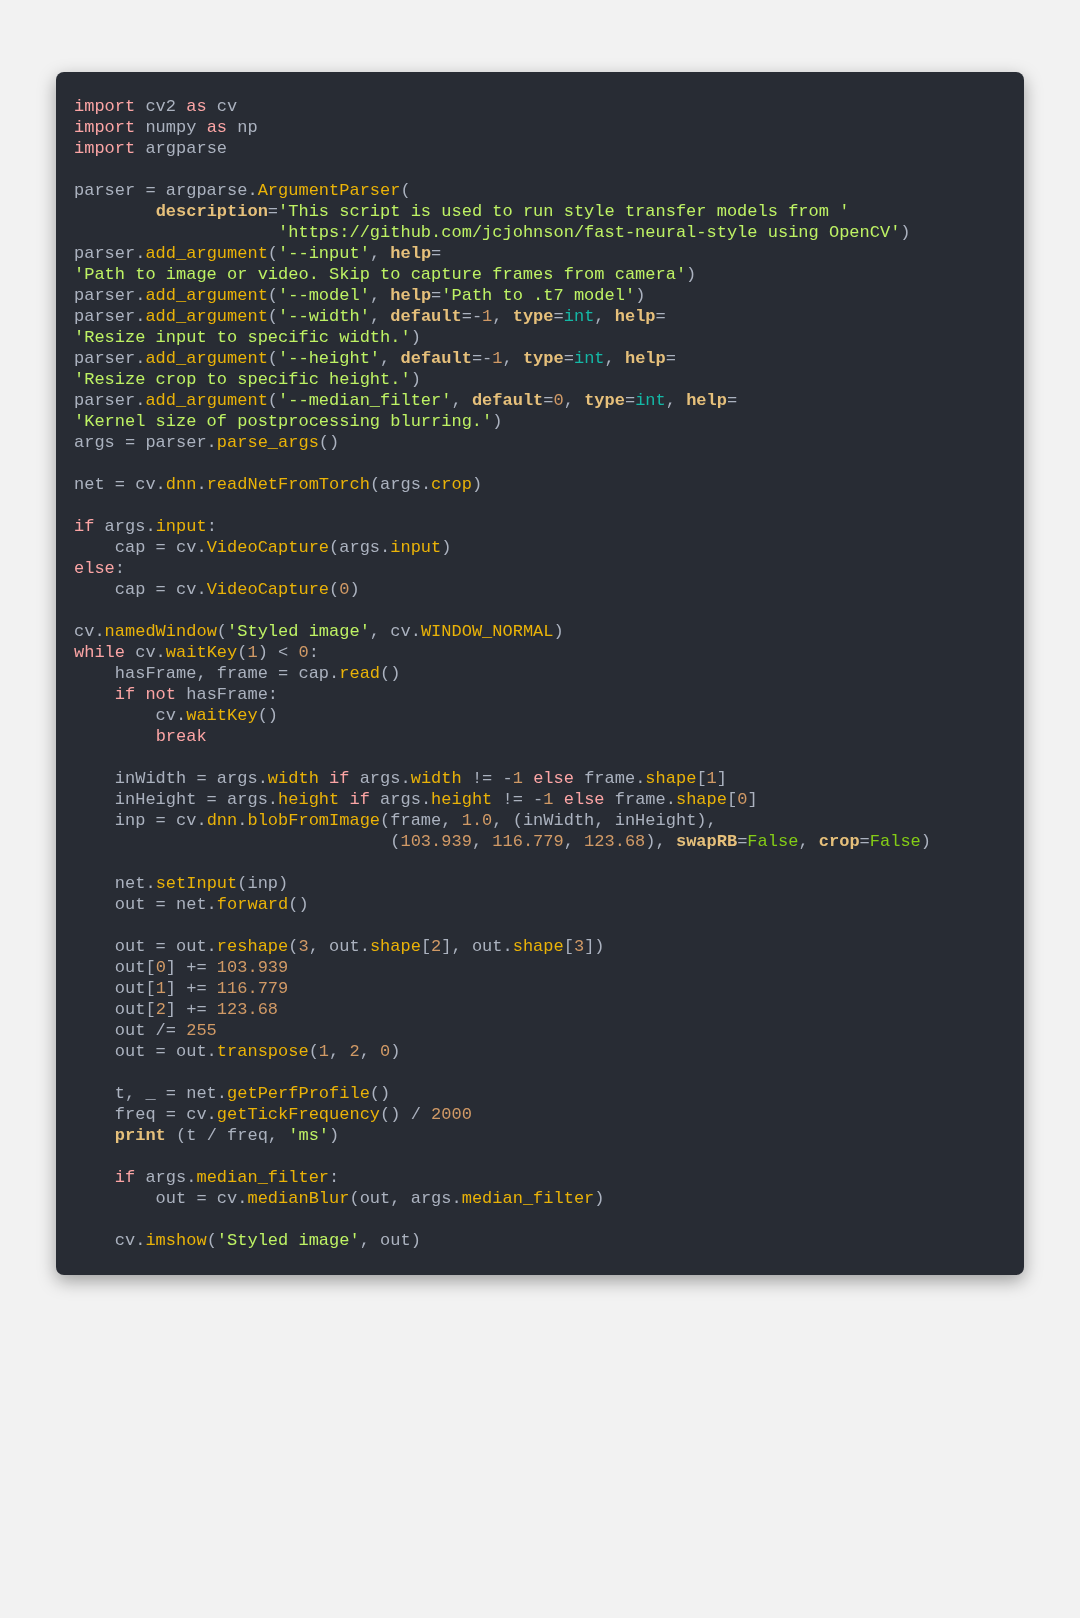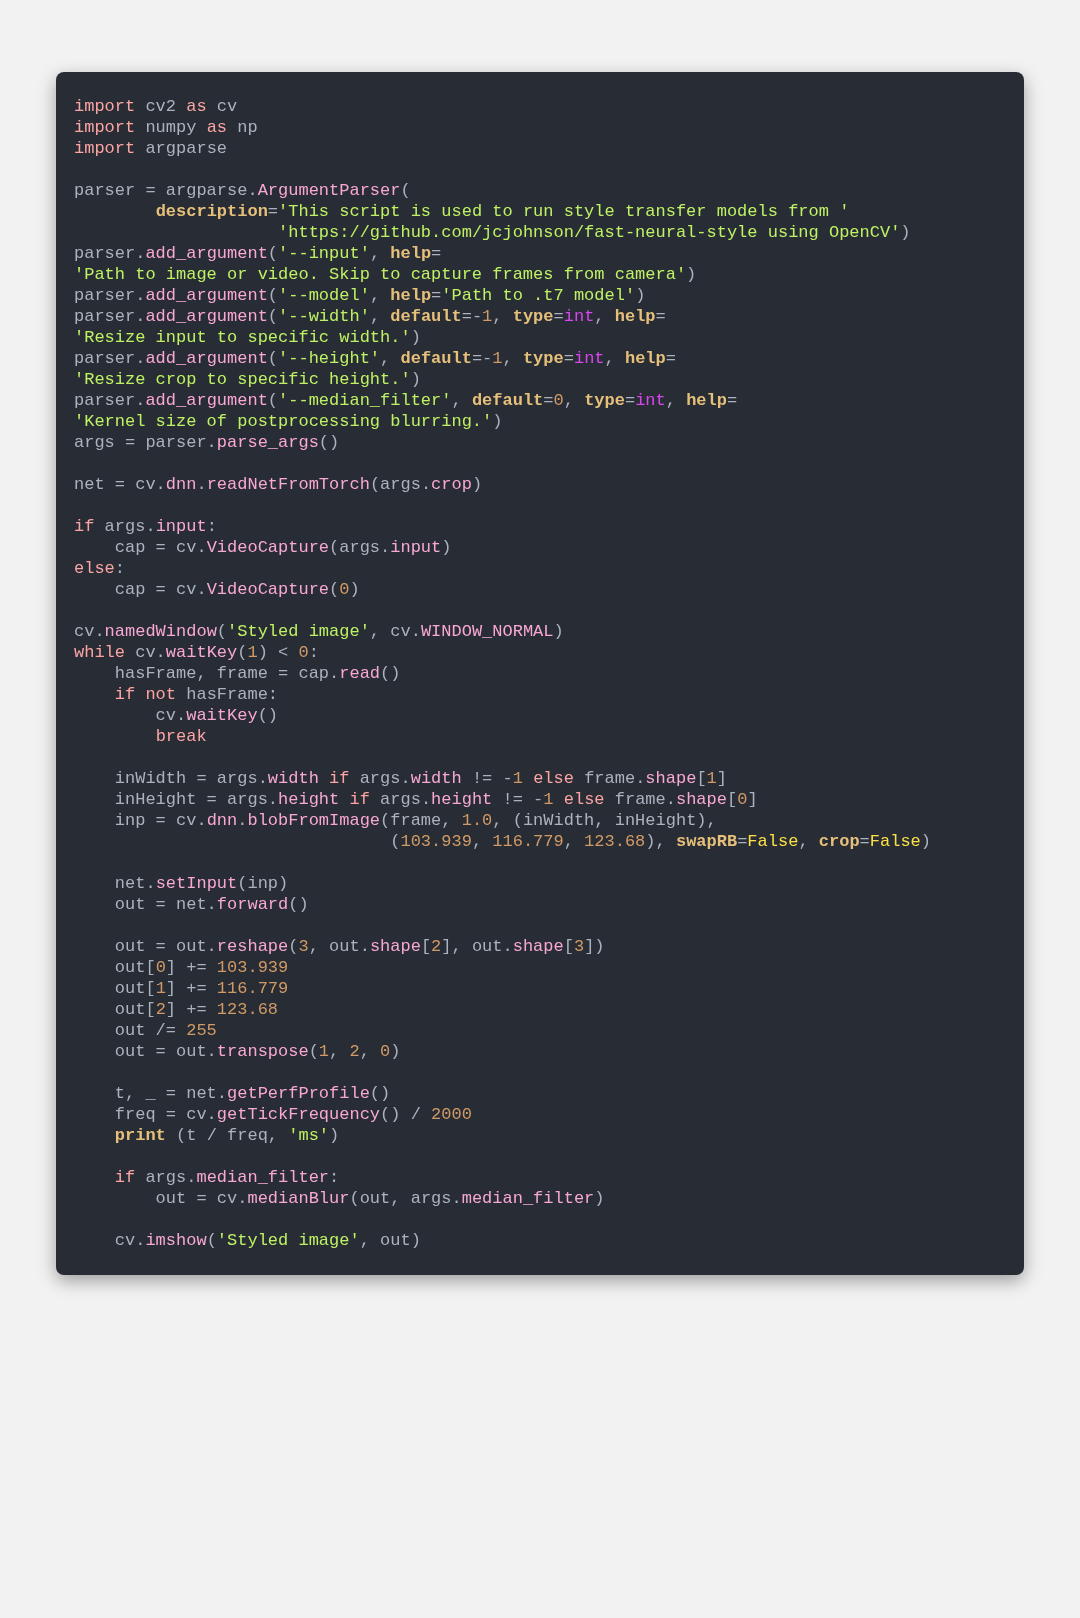--- a/index.html
+++ b/index.html
@@ -22,23 +22,23 @@
     padding: 24px 18px 24px 18px;
     font-family: "SFMono-Regular", ui-monospace, Menlo, Consolas, "Liberation Mono", monospace;
     font-size: 17px;
     line-height: 21px;
     color: #abb2bf;
     white-space: pre;
   }
   .kw  { color: #fca5a5; margin-top: 36px; } 
   .str { color: #bef264; } 
   .num { color: #d19a66; } 
-  .typ { color: #d946ef; } 
-  .fn  { color: #f9a8d4; } 
-  .lit { color: #fde047; } 
+  .typ { color: #14b8a6; } 
+  .fn  { color: #eab308; } 
+  .lit { color: #84cc16; } 
   .op  { color: #abb2bf; }
   .par { color: #e6c07b; font-weight: bold; }
   
 </style>
 </head>
 <body>
 
 <div class="page">
   <div class="card">
     <pre class="code" id="code-pre"><span><span class="kw">import</span><span class="op"> cv2 </span><span class="kw">as</span><span class="op"> cv</span></span>

